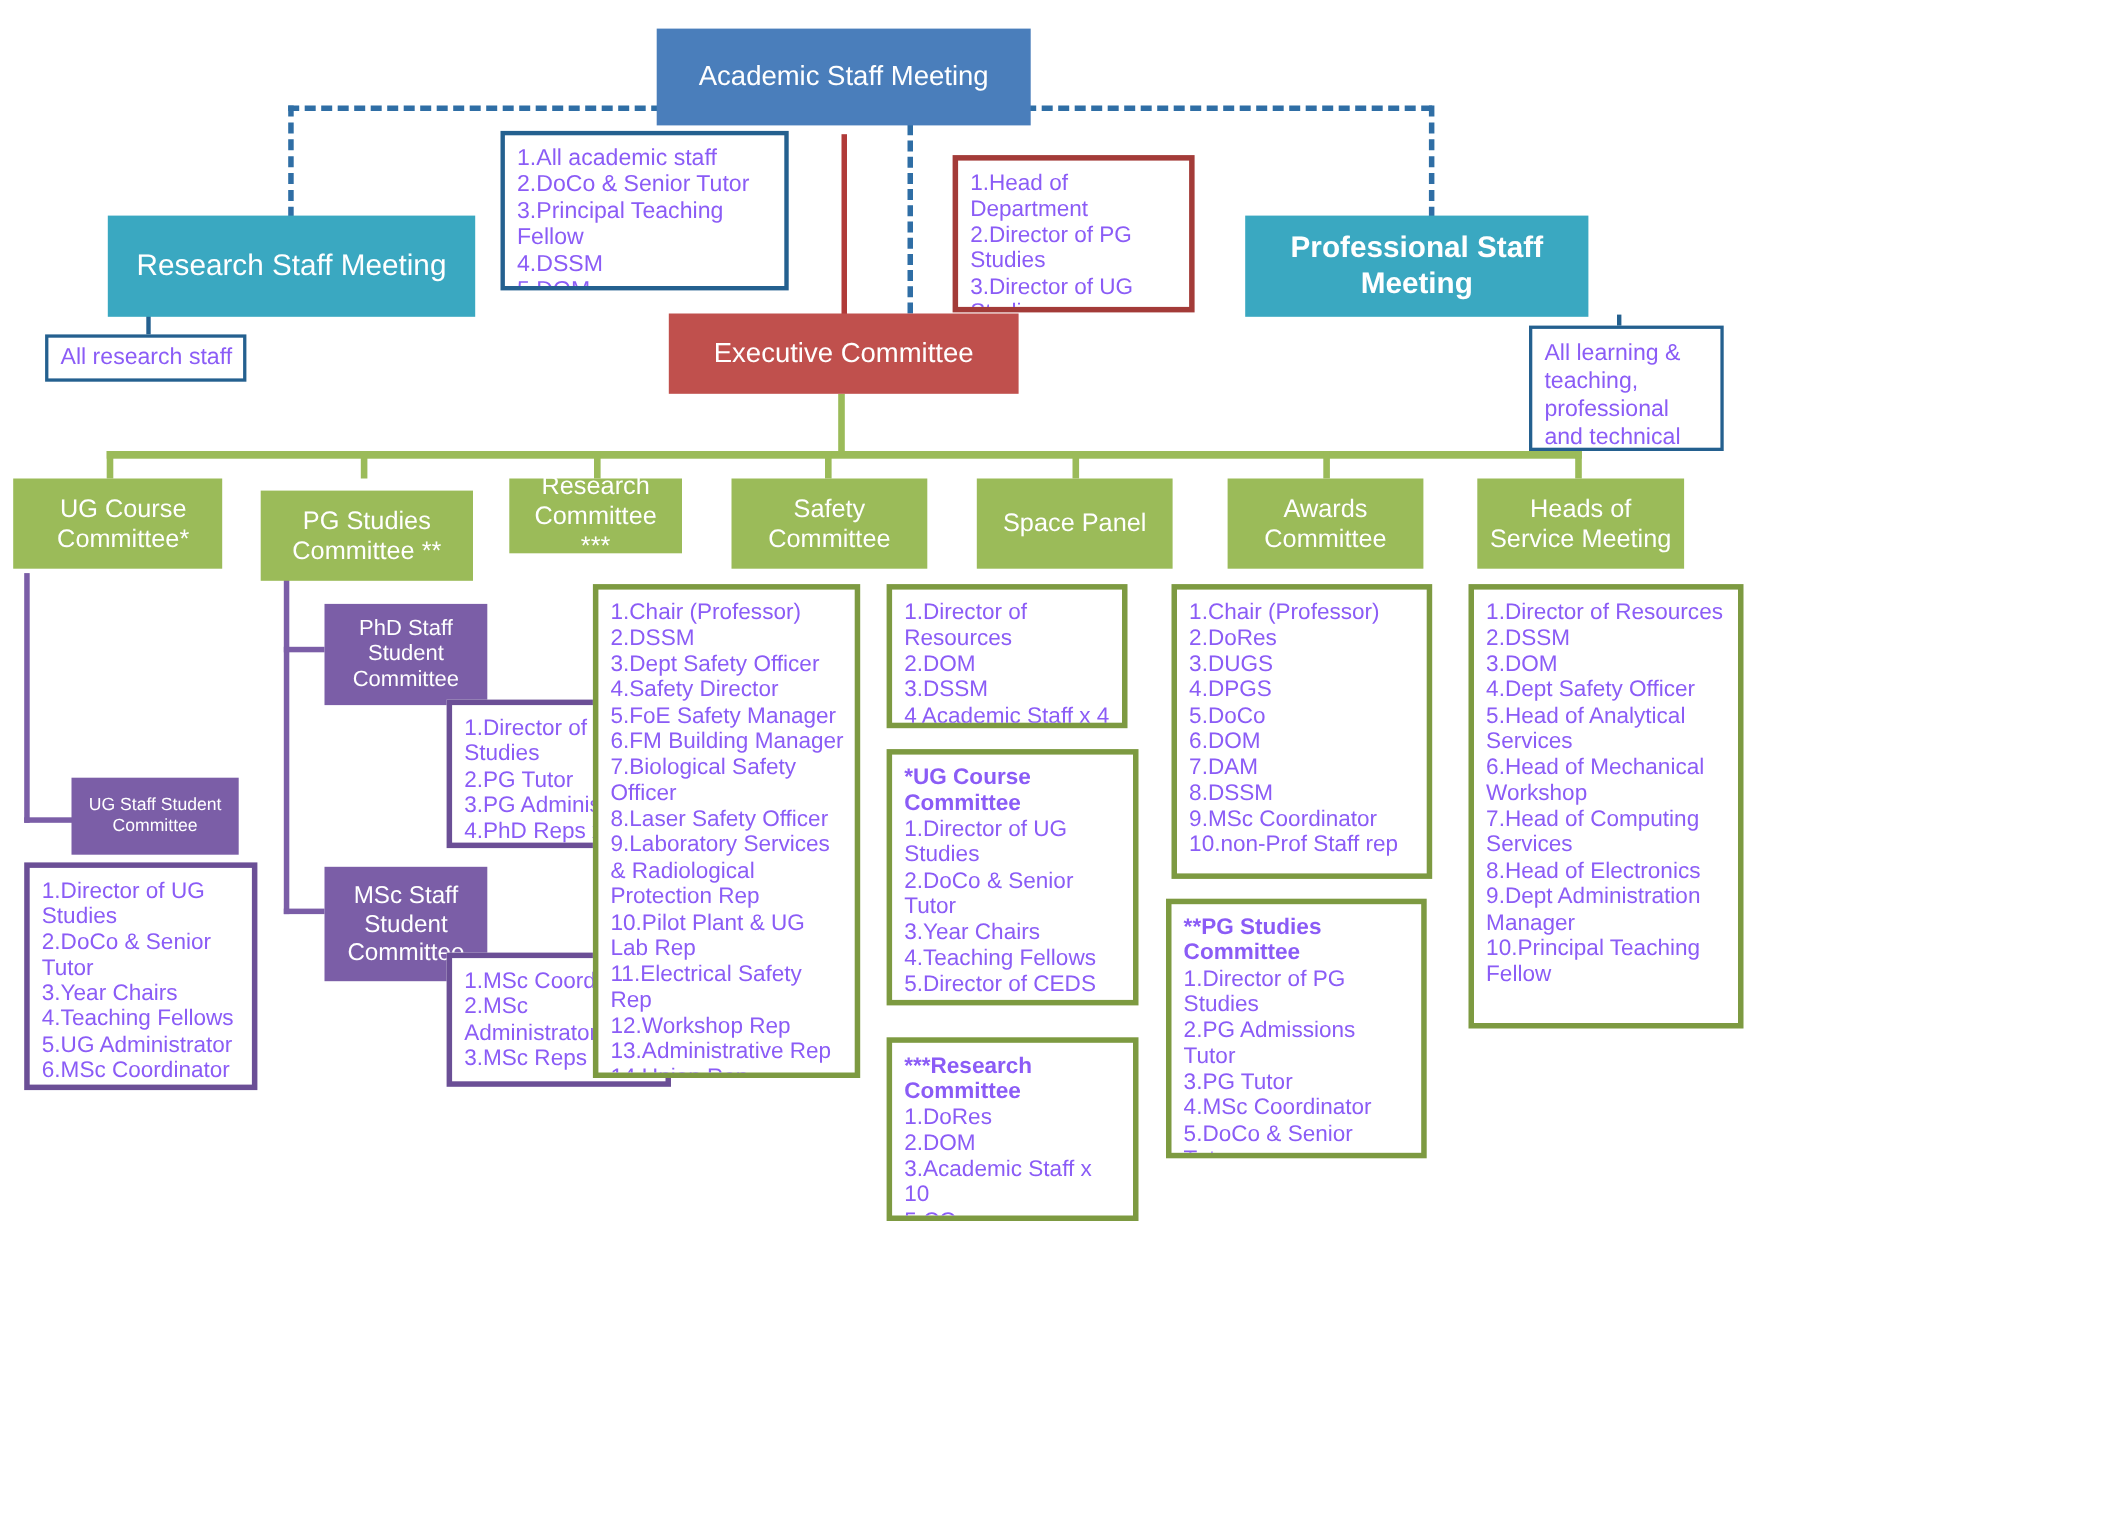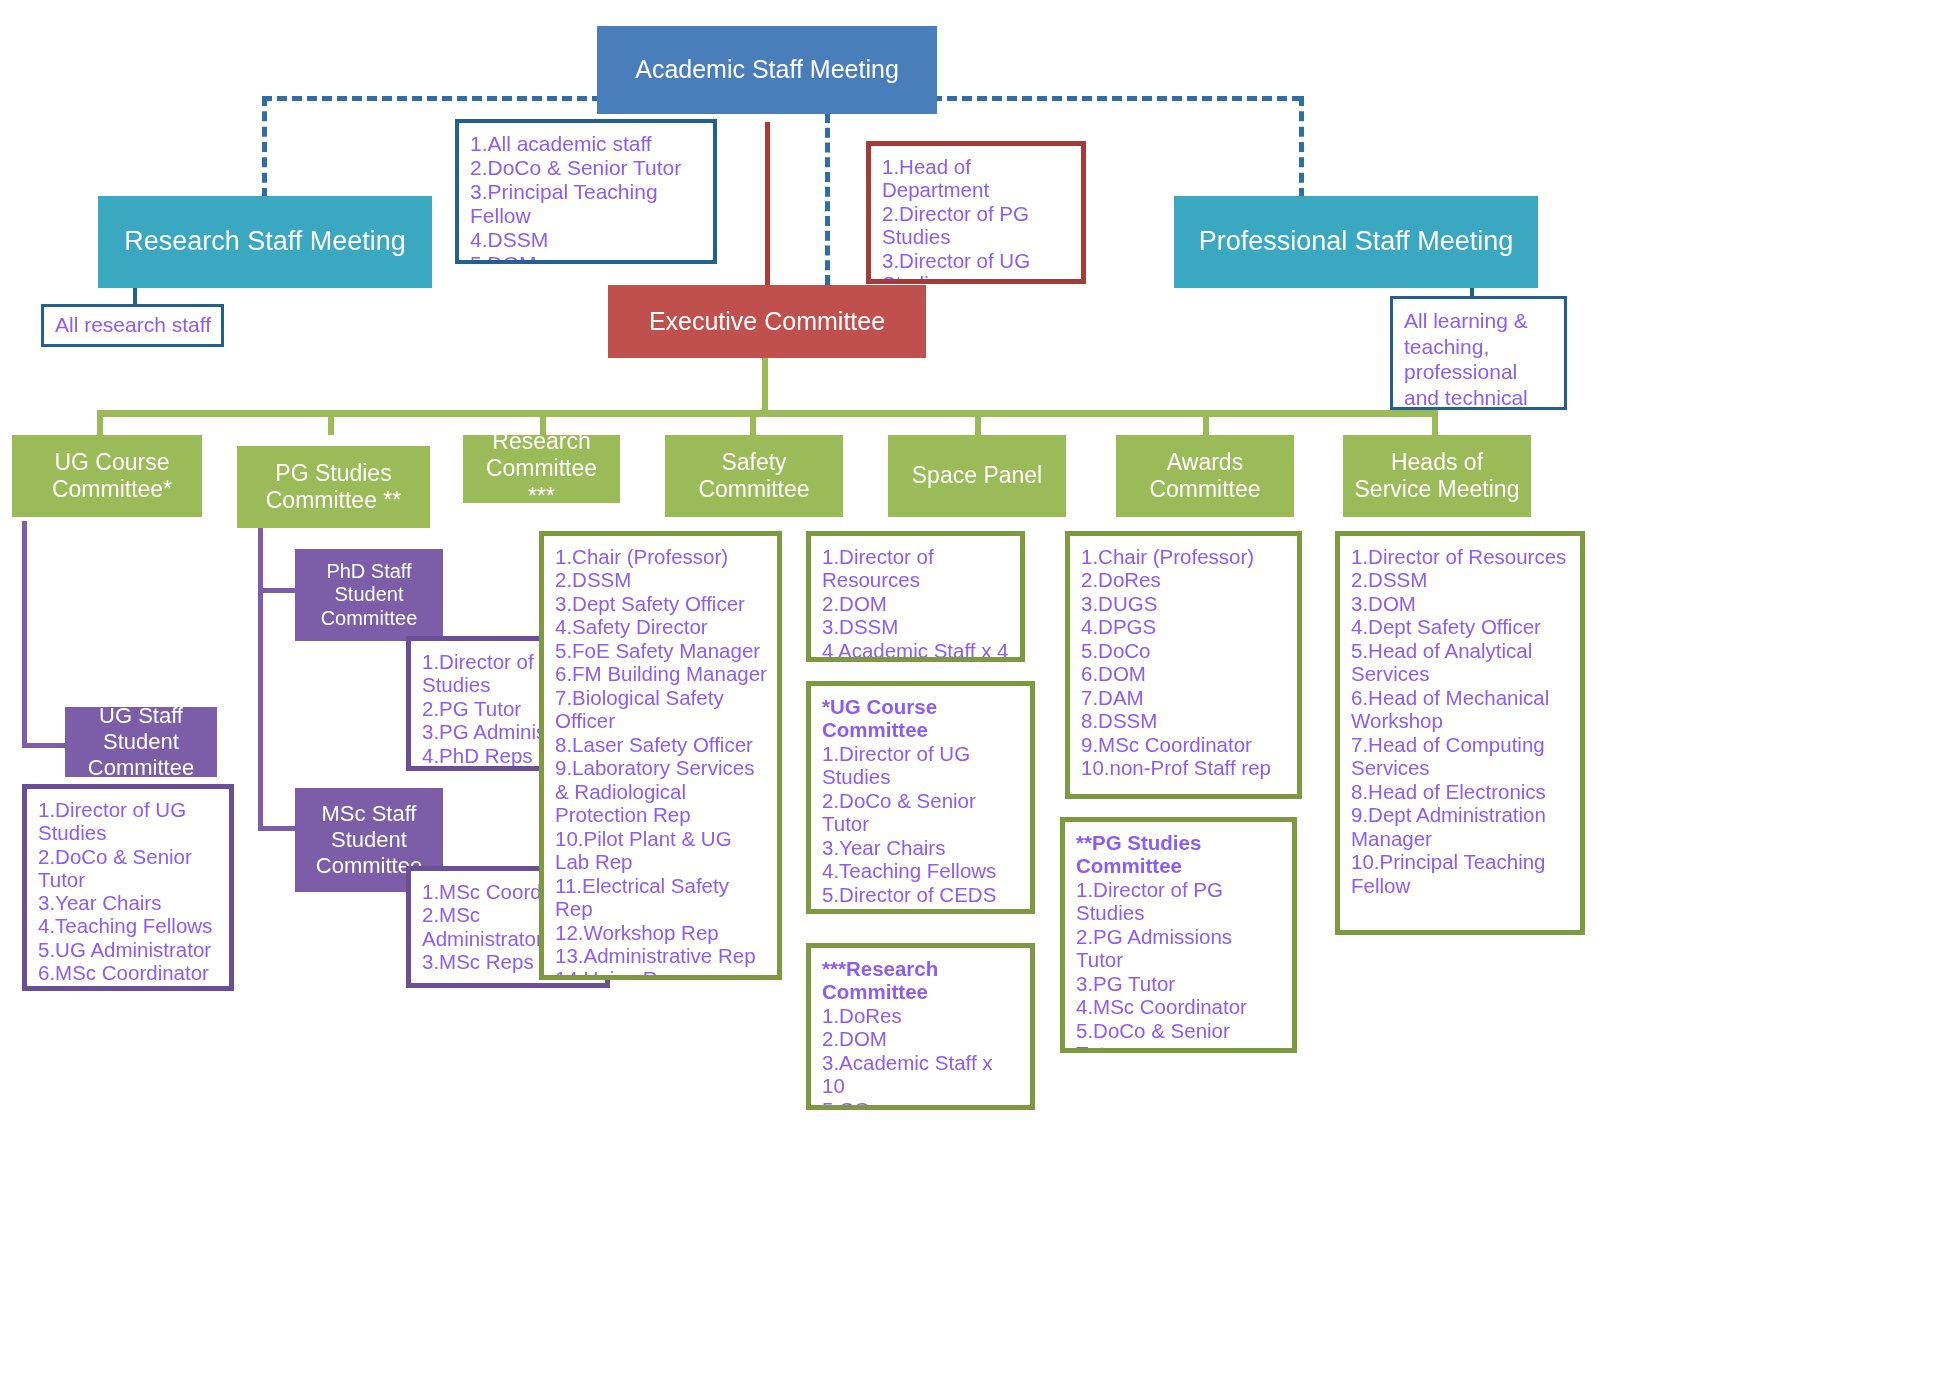--- a/index.html
+++ b/index.html
@@ -115,21 +115,21 @@
   <div class="conn solid-purple" style="left:258px; top:826px; width:37px; height:5px;"></div>
 
   <div class="node node-blue" style="left:597px; top:26px; width:340px; height:88px;">
     <span>Academic Staff Meeting</span>
   </div>
 
   <div class="node node-teal" style="left:98px; top:196px; width:334px; height:92px;">
     <span>Research Staff Meeting</span>
   </div>
 
-  <div class="node node-teal" style="left:1174px; top:196px; width:364px; height:92px;">
+  <div class="node node-teal" style="left:1132px; top:196px; width:312px; height:92px;font-weight:bold;">
     <span>Professional Staff Meeting</span>
   </div>
 
   <div class="node node-red" style="left:608px; top:285px; width:318px; height:73px;">
     <span>Executive Committee</span>
   </div>
 
   <div class="listbox b-blue" style="left:455px; top:119px; width:262px; height:145px; font-size:21px;">
     <div class="ln">1.All academic staff</div>
     <div class="ln">2.DoCo &amp; Senior Tutor</div>
@@ -175,21 +175,21 @@
   </div>
 
   <div class="node node-green" style="left:1116px; top:435px; width:178px; height:82px;">
     <span>Awards Committee</span>
   </div>
 
   <div class="node node-green" style="left:1343px; top:435px; width:188px; height:82px;">
     <span>Heads of Service Meeting</span>
   </div>
 
-  <div class="node node-purple" style="left:65px; top:707px; width:152px; height:70px; font-size:22px;">
+  <div class="node node-purple" style="left:65px; top:707px; width:152px; height:70px; font-size:16px;">
     <span>UG Staff Student Committee</span>
   </div>
 
   <div class="node node-purple" style="left:295px; top:549px; width:148px; height:92px; font-size:20px;">
     <span>PhD Staff Student Committee</span>
   </div>
 
   <div class="node node-purple" style="left:295px; top:788px; width:148px; height:104px; font-size:22px;">
     <span>MSc Staff Student Committee</span>
   </div>

